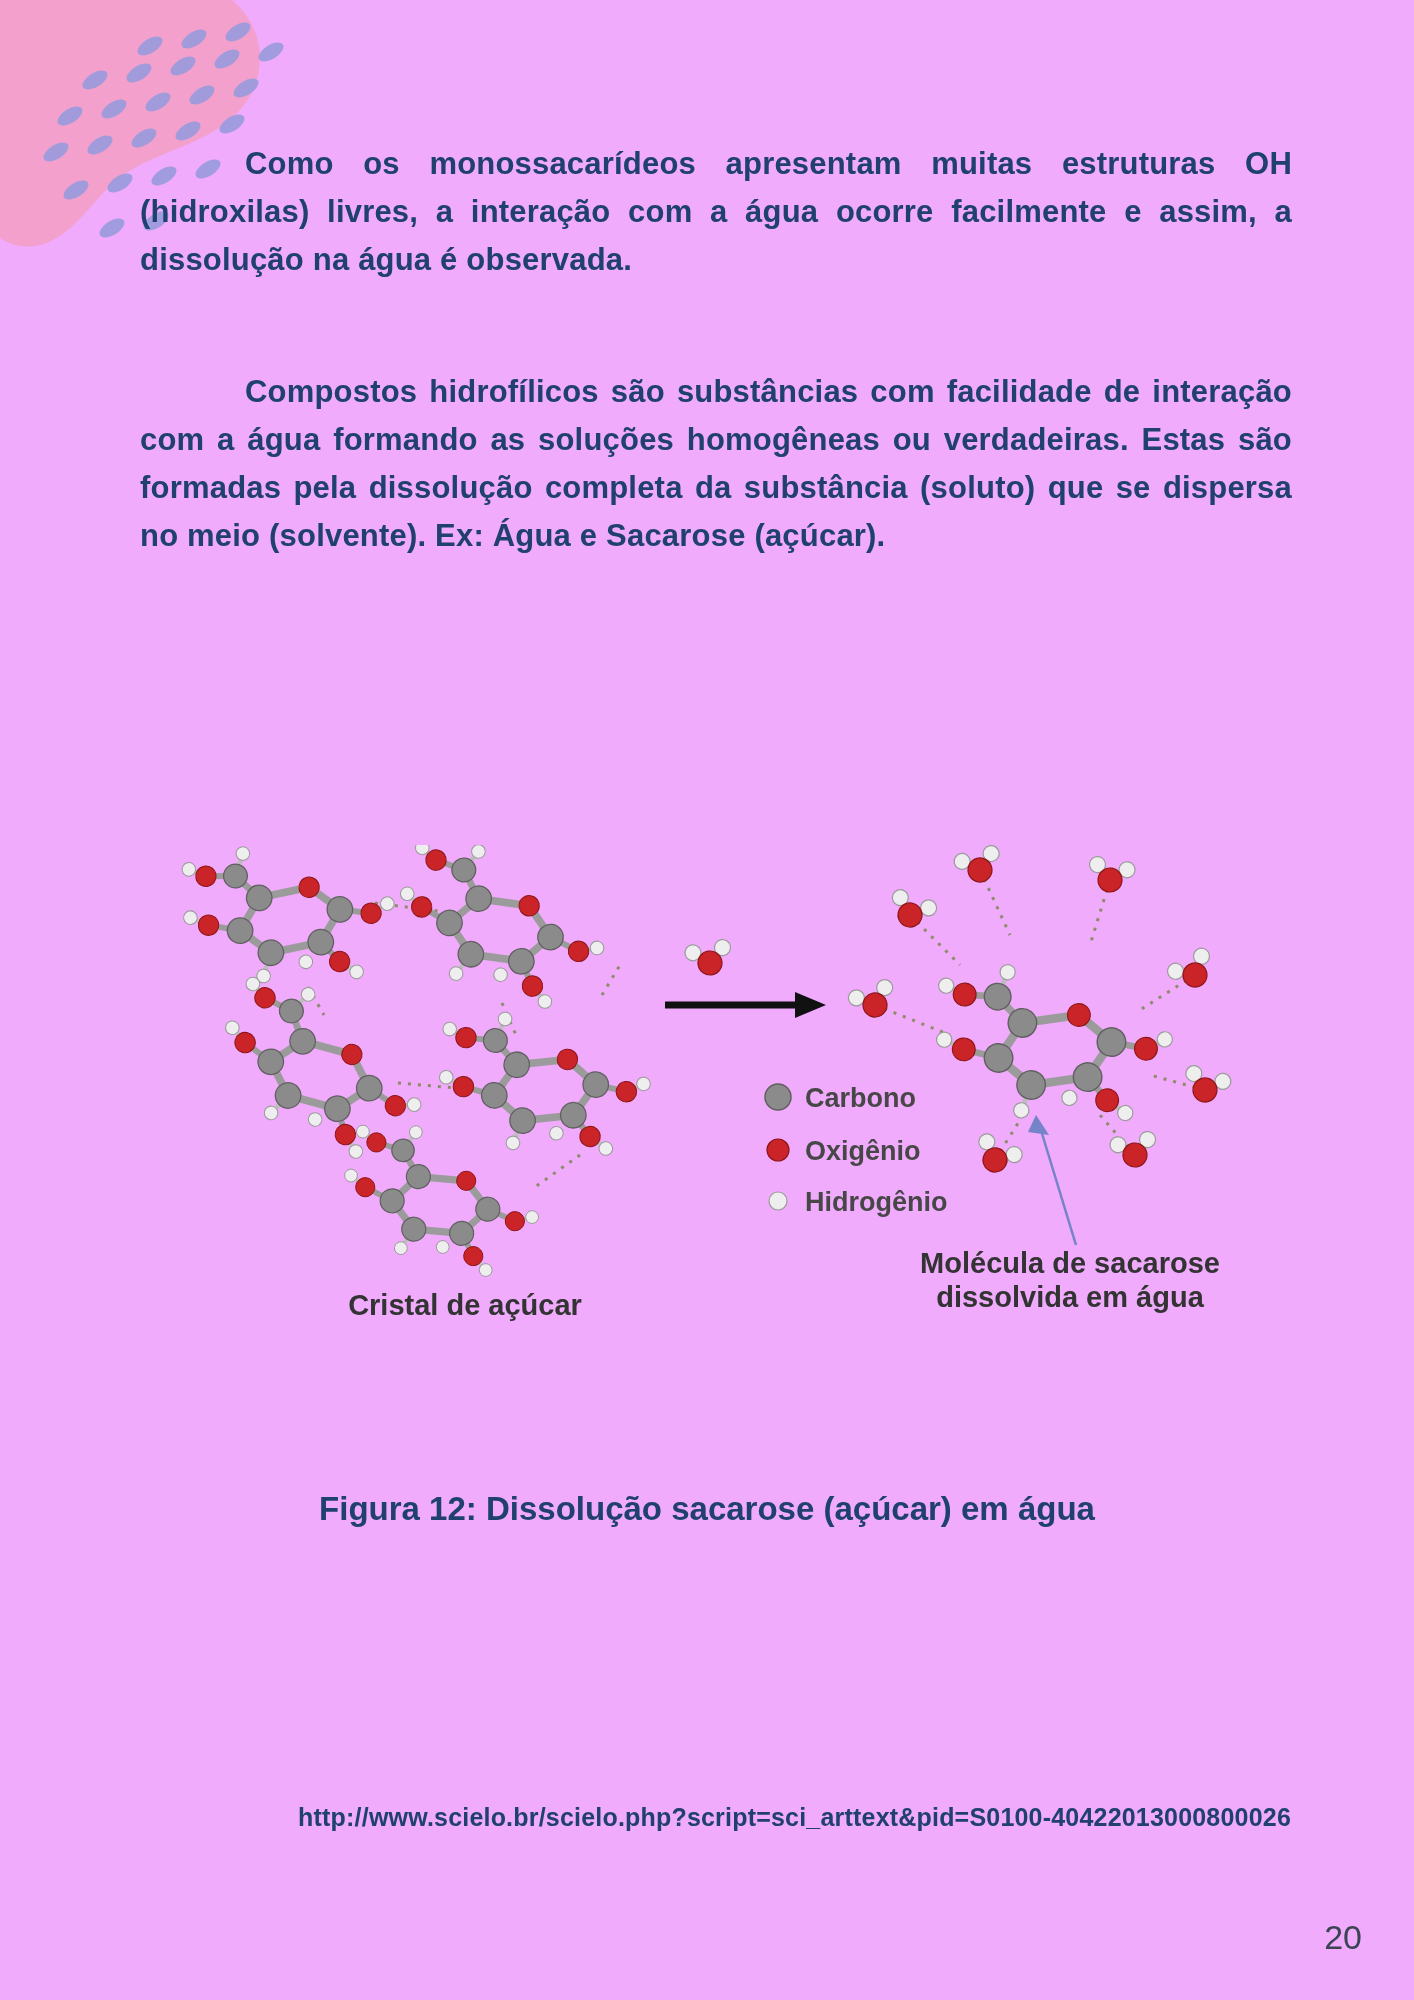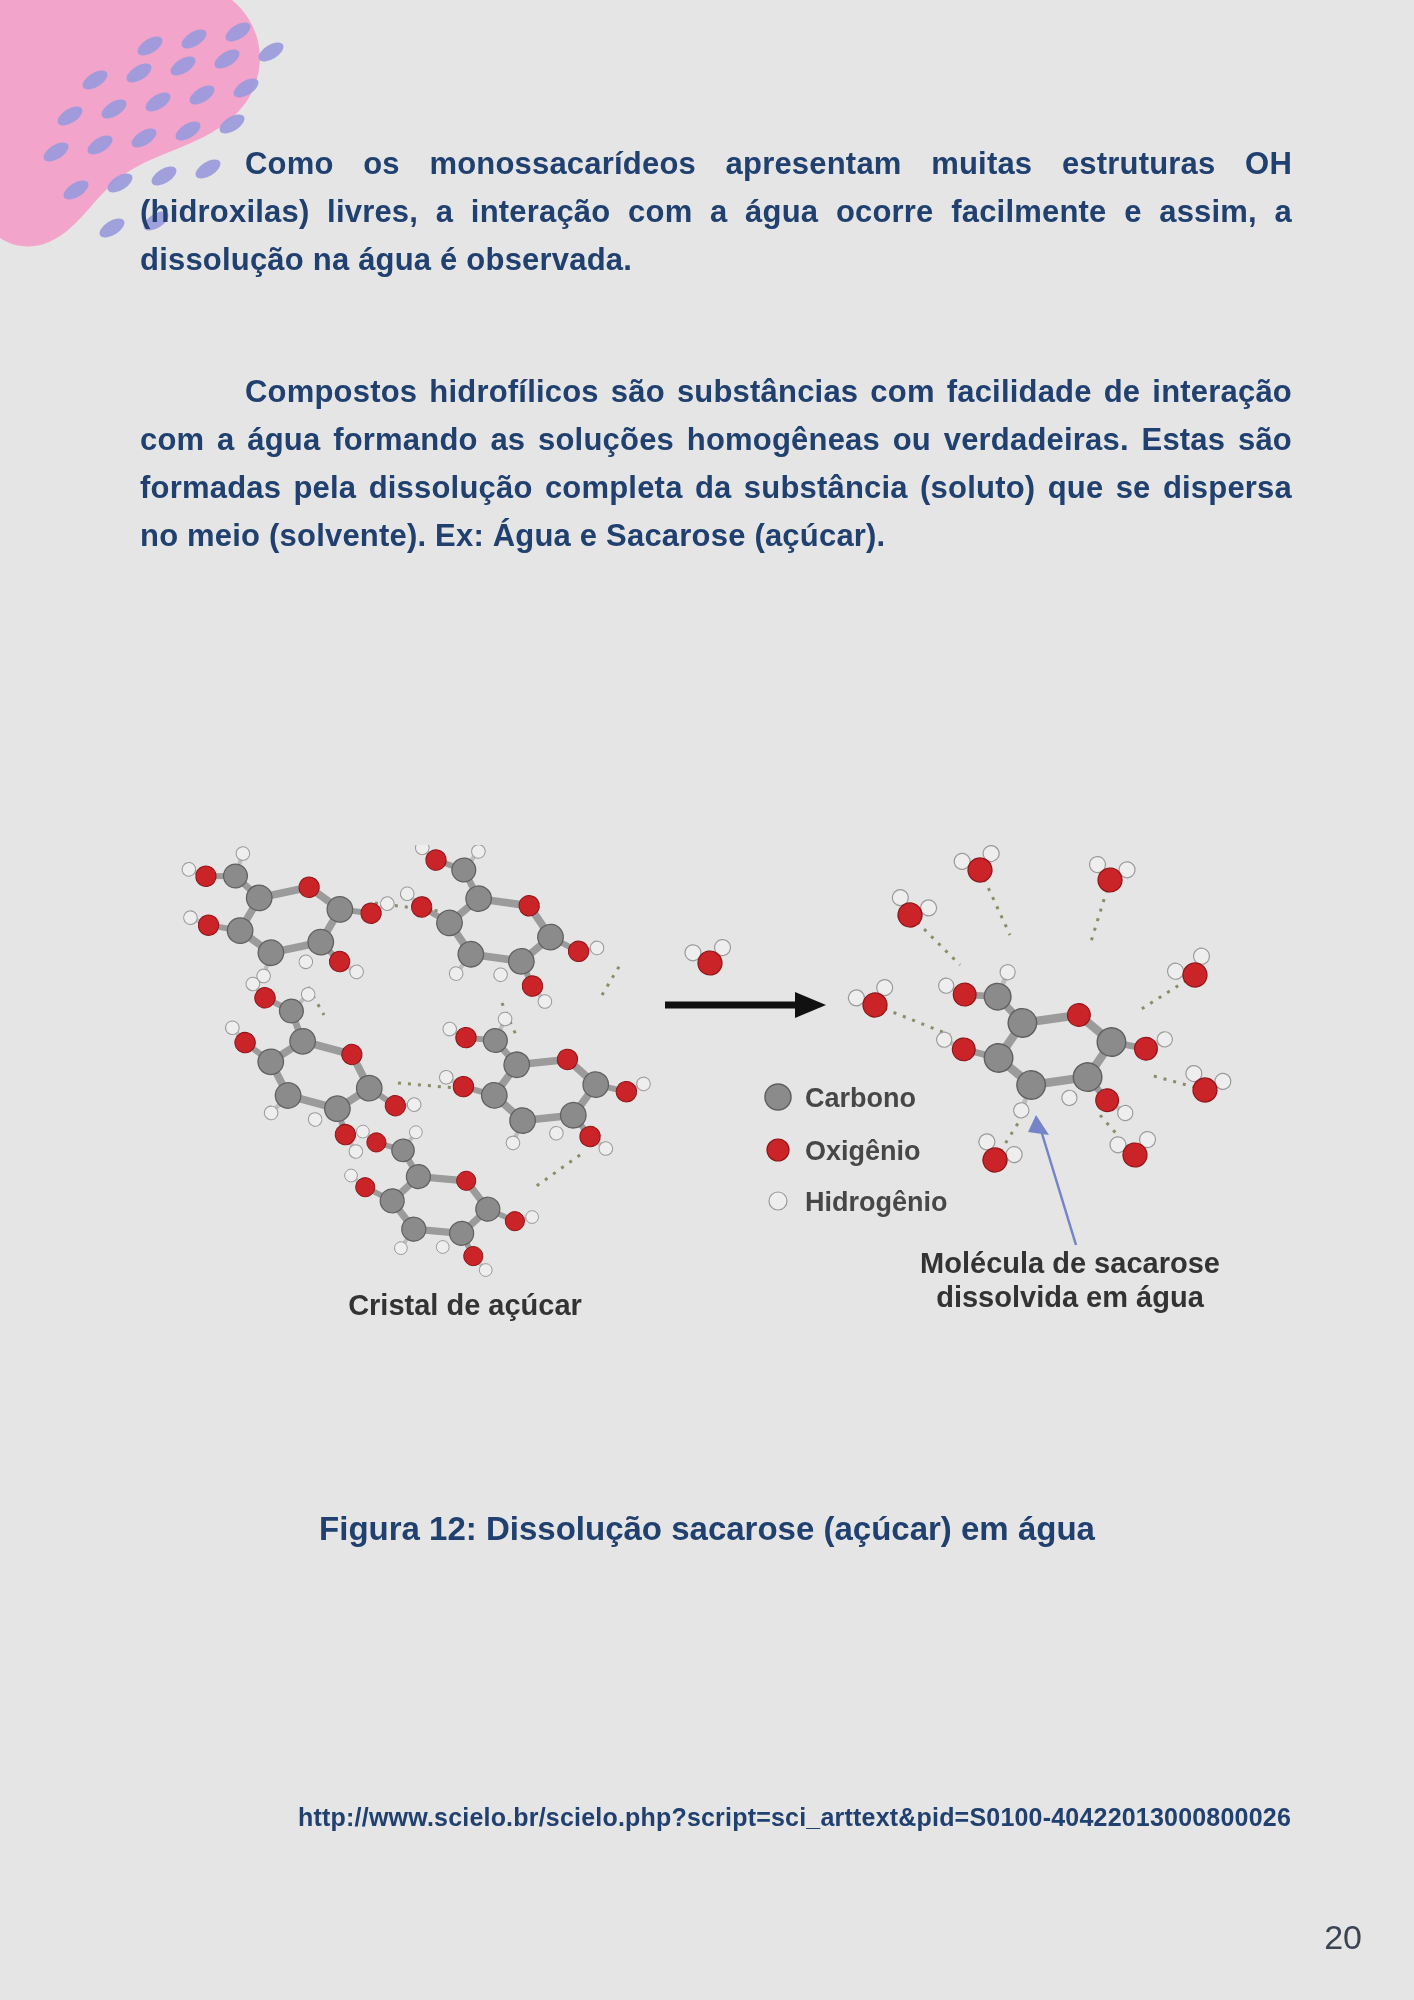--- a/index.html
+++ b/index.html
@@ -1,34 +1,34 @@
 <!DOCTYPE html>
 <html><head>
 <meta charset="utf-8">
 <style>
   * { margin:0; padding:0; box-sizing:border-box; }
   html, body { background:#ffffff; }
   .page {
-    position:relative; width:1414px; height:2000px; background:#e5e5e5;
+    position:relative; width:1414px; height:2000px; background:#f0abfc;
     overflow:hidden; font-family:"Liberation Sans", sans-serif;
   }
   .decor { position:absolute; top:0; left:0; }
   .body-text {
     position:absolute; left:140px; width:1152px;
     color:#20406f; font-weight:bold; font-size:31px; line-height:48px;
     text-align:justify; text-indent:105px; letter-spacing:0.2px;
   }
   .p1 { top:140px; }
   .p2 { top:368px; }
   .figure { position:absolute; left:150px; top:845px; }
   .figlabel { font-family:"Liberation Sans", sans-serif; font-weight:bold; fill:#333333; font-size:29px; }
   .legendtext { font-family:"Liberation Sans", sans-serif; font-weight:bold; fill:#474747; font-size:27px; }
   .caption {
     position:absolute; top:1490px; left:0; width:100%; text-align:center;
-    color:#20406f; font-weight:bold; font-size:33px;margin-top:20px;
+    color:#20406f; font-weight:bold; font-size:33px;
   }
   .source {
     position:absolute; top:1803px; left:131px; width:1160px; text-align:right;
     color:#20406f; font-weight:bold; font-size:25px; letter-spacing:0.2px;
   }
   .pagenum { position:absolute; top:1918px; right:52px; color:#3c4454; font-size:34px; }
   
   .C { fill:#8b8b8b; stroke:#606060; stroke-width:1.5; }
   .O { fill:#cb2428; stroke:#8f1519; stroke-width:1.2; }
   .H { fill:#eeeeee; stroke:#9a9a9a; stroke-width:1.2; }

